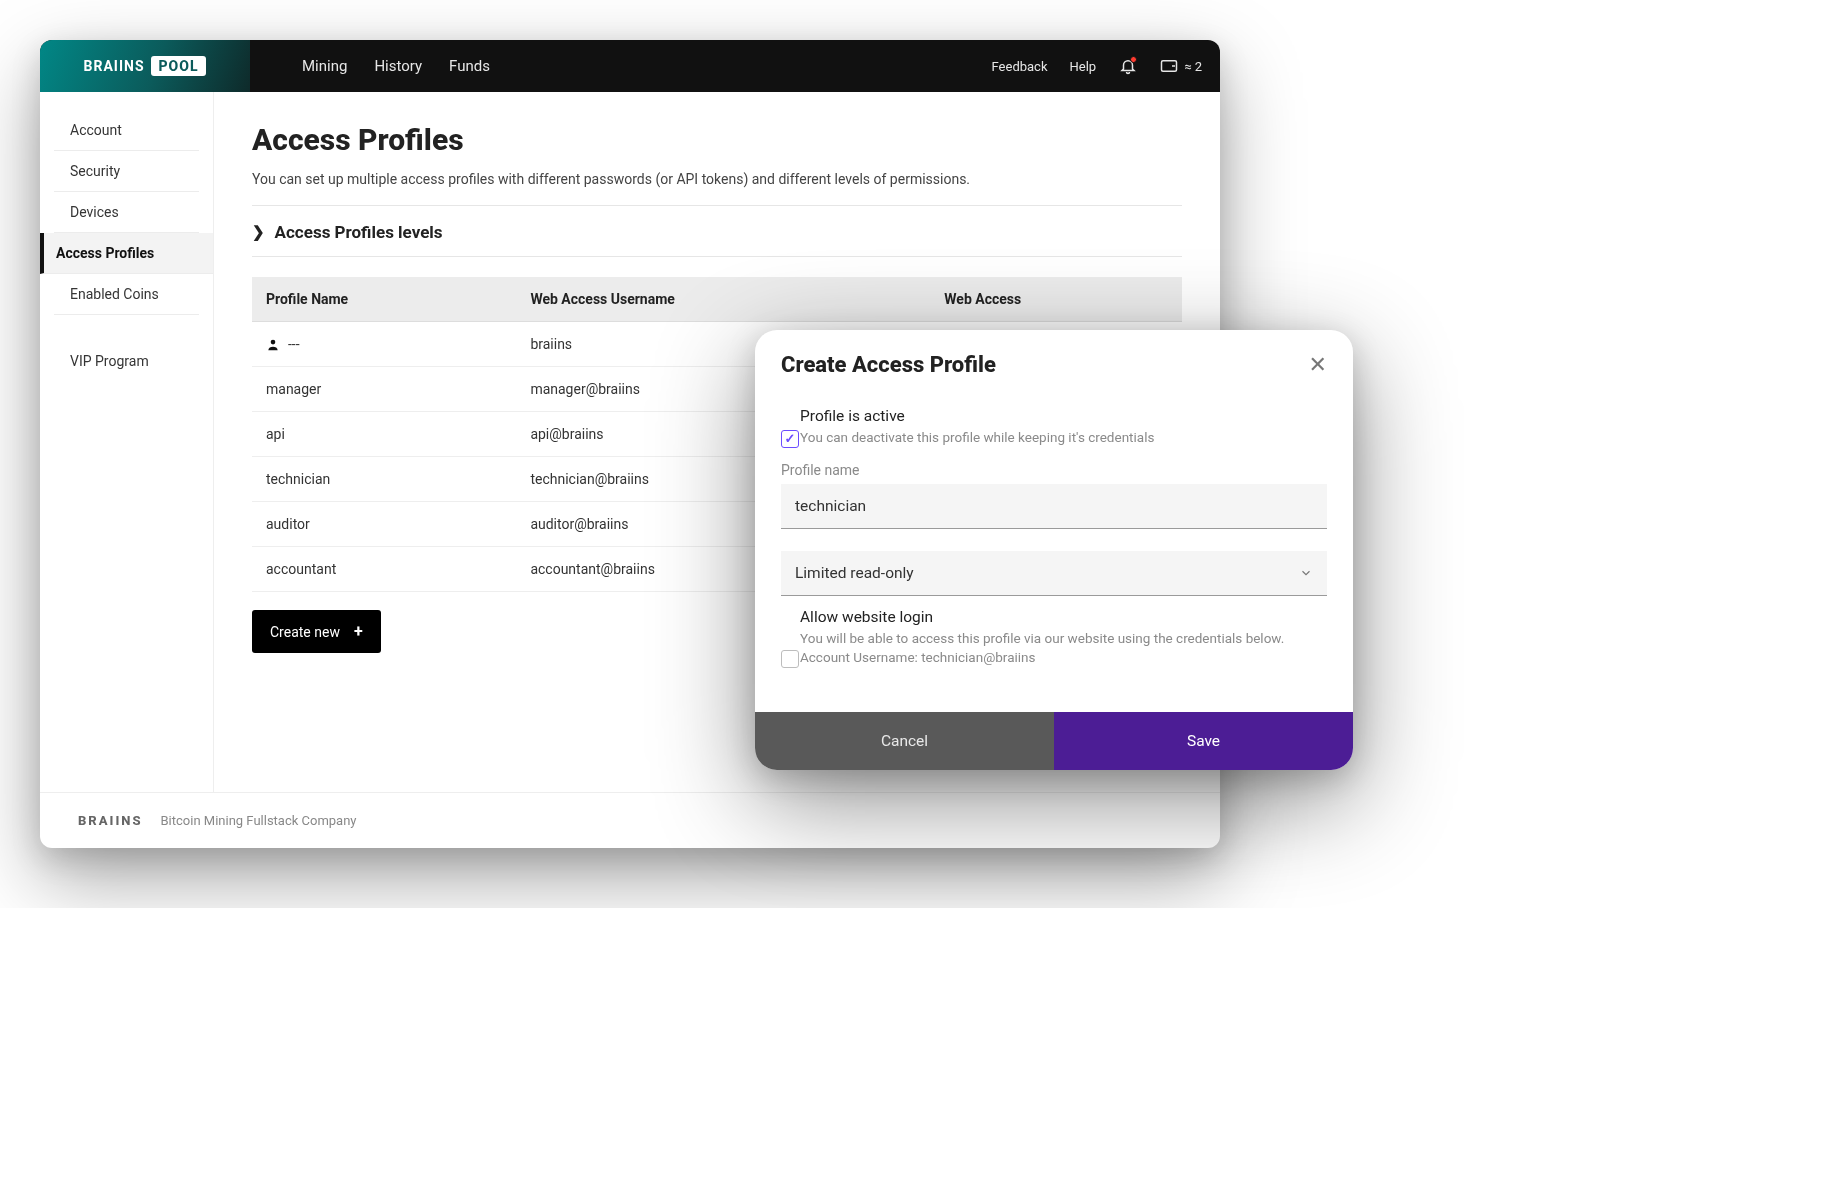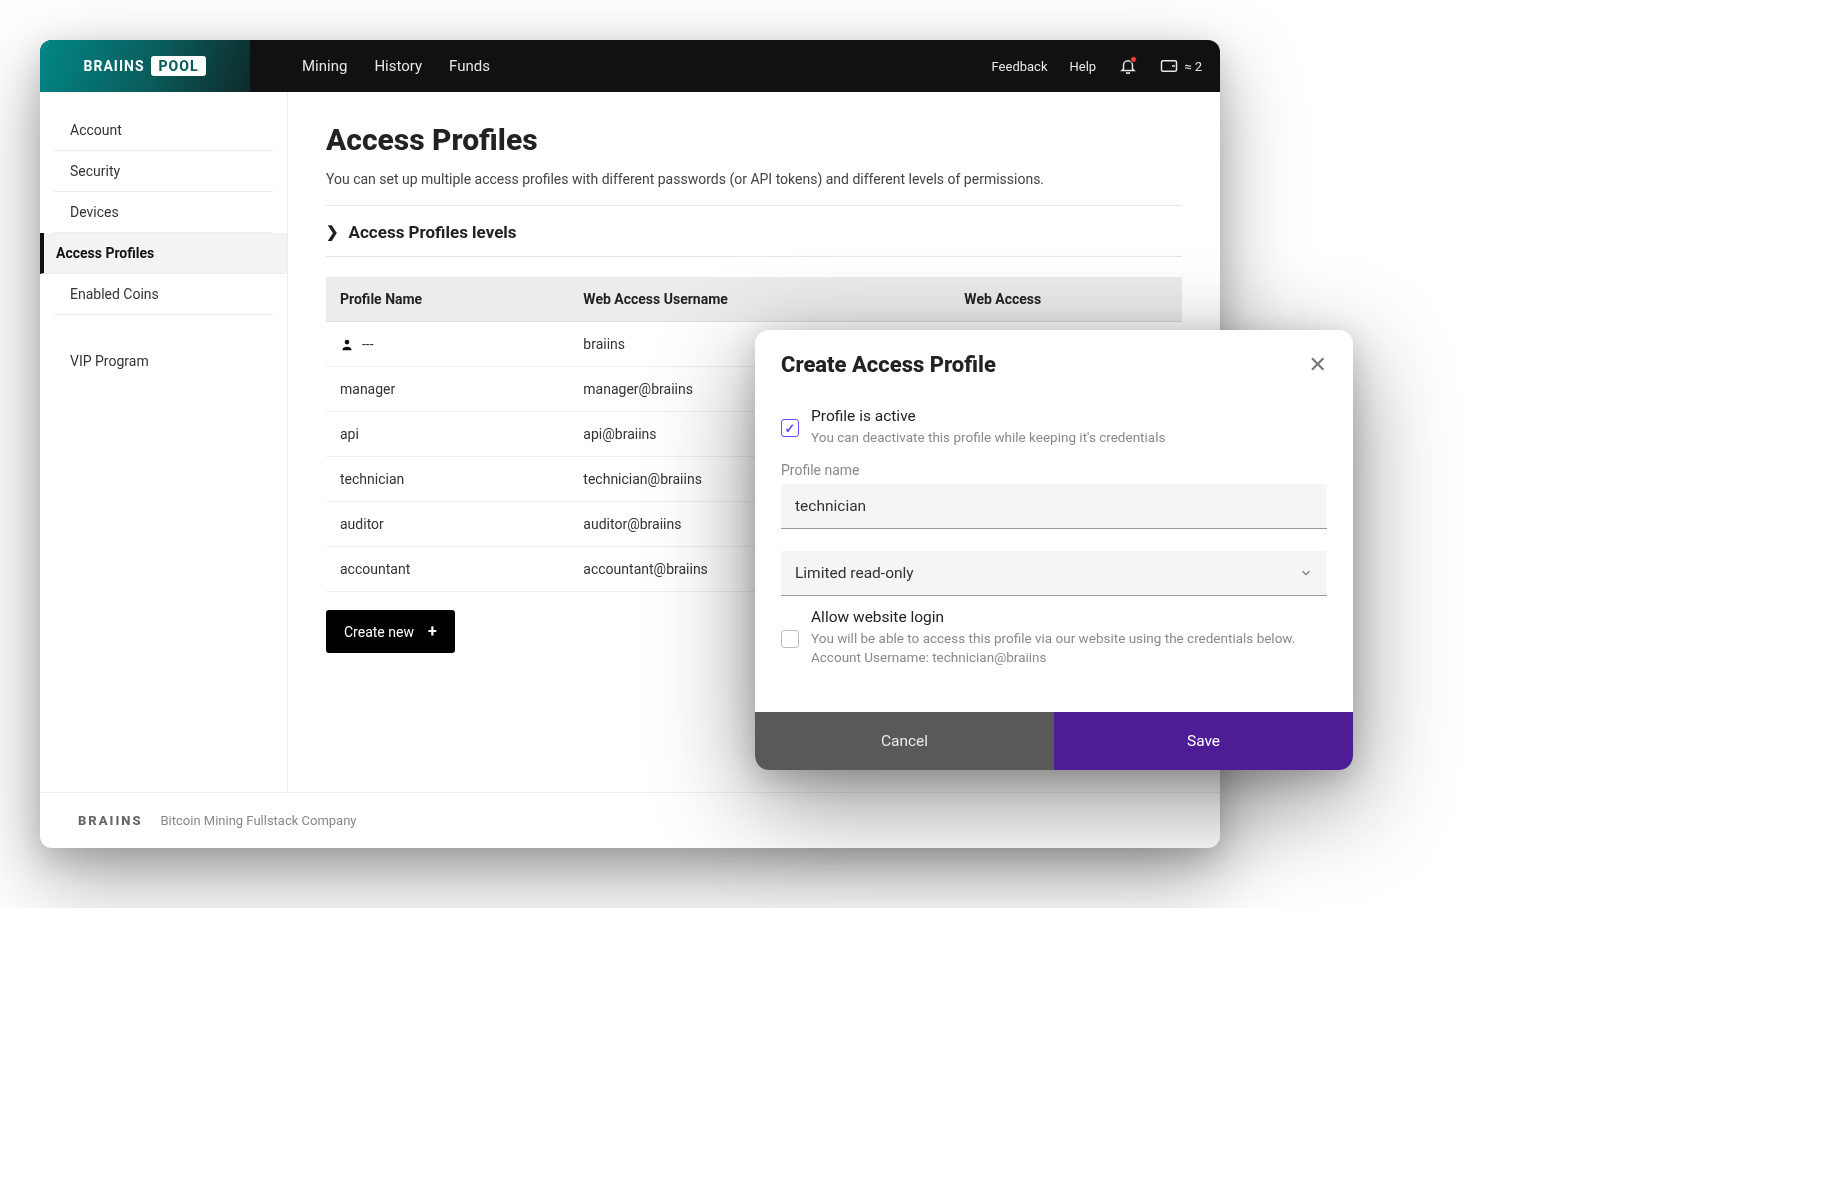--- a/index.html
+++ b/index.html
@@ -11,21 +11,21 @@
   .logo .p1{color:#fff;margin-right:6px}
   .logo .pbox{background:#fff;color:#0b5b5b;border-radius:3px;padding:2px 8px;font-weight:800}
   .topnav{display:flex;gap:27px;margin-left:52px}
   .topnav a{color:#e6e6e6;font-size:15px;cursor:pointer}
   .toprt{margin-left:auto;display:flex;align-items:center;gap:22px;padding-right:18px;font-size:13px;color:#e6e6e6}
   .bell{position:relative;display:inline-flex;align-items:center;justify-content:center;width:20px;height:20px}
   .bell .dot{position:absolute;top:0;right:1px;width:7px;height:7px;background:#ff3b30;border-radius:50%;border:1px solid #111}
   .wallet{display:flex;align-items:center;gap:6px}
   
   .body{display:flex;min-height:700px}
-  .sidebar{width:248px;border-right:1px solid #eee;padding:18px 0}
+  .sidebar{width:174px;border-right:1px solid #eee;padding:18px 0}
   .sideitem{padding:12px 16px;font-size:14px;color:#353535;border-bottom:1px solid #ececec;margin:0 14px;cursor:pointer}
   .sideitem:first-child{border-top:none}
   .sideitem.active{background:#f3f3f3;border-left:4px solid #111;font-weight:700;margin:0;padding:12px 16px 12px 12px;border-bottom:1px solid #ececec;color:#111}
   .sideitem.vip{border-bottom:none;margin-top:26px}
   .main{flex:1;padding:30px 38px 40px 38px}
   h1.page-title{font-size:30px;font-weight:800;color:#222;margin-bottom:14px}
   .subtitle{font-size:14px;color:#444;margin-bottom:18px}
   hr.rule{border:none;border-top:1px solid #e6e6e6;margin:14px 0}
   .levels{display:flex;align-items:center;gap:10px;font-size:17px;font-weight:700;color:#222;margin:16px 0 10px 0;cursor:pointer}
   .chev{font-size:15px;color:#222}
@@ -35,26 +35,26 @@
   table.profiles tbody td{padding:14px 14px;border-bottom:1px solid #eee;color:#333}
   .usericon{display:inline-block;width:14px;height:14px;vertical-align:middle;margin-right:8px}
   .check{color:#28a745;font-weight:900}
   .cross{color:#111;font-weight:900}
   .btn-create{margin-top:18px;background:#000000;color:#fff;border:none;border-radius:3px;padding:12px 18px;font-size:14px;cursor:pointer;display:inline-flex;align-items:center;gap:14px}
   .btn-create .plus{font-size:16px;font-weight:700}
   
   .footer{display:flex;align-items:center;gap:18px;padding:20px 38px;color:#888;font-size:13px;border-top:1px solid #eee}
   .footer .flogo{font-weight:800;letter-spacing:2px;color:#666}
   
-  .modal{position:absolute;top:290px;left:715px;width:598px;background:#fff;border-radius:14px;box-shadow:0 30px 100px rgba(0,0,0,.45),0 8px 30px rgba(0,0,0,.18);overflow:hidden}
+  .modal{position:absolute;top:290px;left:715px;width:598px;background:#fff;border-radius:22px;box-shadow:0 30px 100px rgba(0,0,0,.45),0 8px 30px rgba(0,0,0,.18);overflow:hidden}
   .modal-head{display:flex;align-items:center;justify-content:space-between;padding:22px 26px 8px 26px}
   .modal-head h2{font-size:22px;font-weight:800;color:#222}
   .close-x{font-size:22px;color:#777;cursor:pointer;font-weight:400}
   .mbody{padding:10px 26px 20px 26px}
-  .cb-row{display:flex;gap:12px;align-items:center;margin:12px 0}
+  .cb-row{display:flex;gap:1px;align-items:flex-end;margin:12px 0}
   .cb{width:18px;height:18px;border:1.5px solid #bdbdbd;border-radius:3px;margin-top:2px;flex-shrink:0;display:flex;align-items:center;justify-content:center;background:#fff;cursor:pointer}
   .cb.checked{border-color:#6b4dff}
   .cb.checked::after{content:"\2713";color:#6b4dff;font-size:13px;font-weight:900}
   .cb-label{font-size:15.5px;color:#222}
   .cb-desc{font-size:13.5px;color:#8a8a8a;margin-top:3px;line-height:1.45}
   .cb-text{display:flex;flex-direction:column}
   .field-label{font-size:14px;color:#8a8a8a;margin:14px 0 6px 0}
   .input{width:100%;background:#f5f5f5;border:none;border-bottom:1.5px solid #9a9a9a;padding:13px 14px;font-size:15.5px;outline:none;color:#333}
   .select{width:100%;background:#f5f5f5;border:none;border-bottom:1.5px solid #9a9a9a;padding:13px 14px;font-size:15.5px;color:#333;display:flex;justify-content:space-between;align-items:center;cursor:pointer;margin-top:22px}
   .select .care{color:#777}

